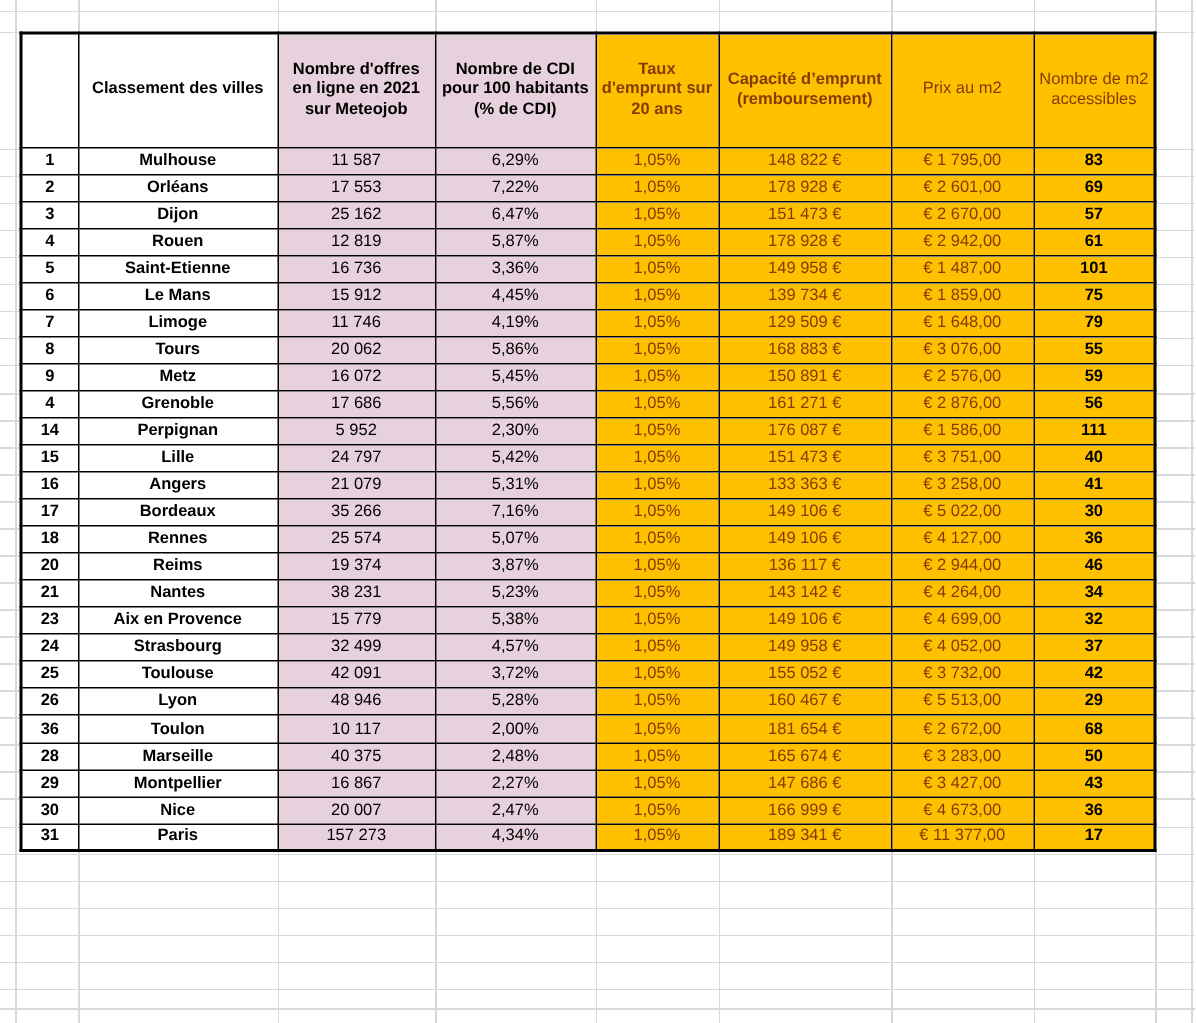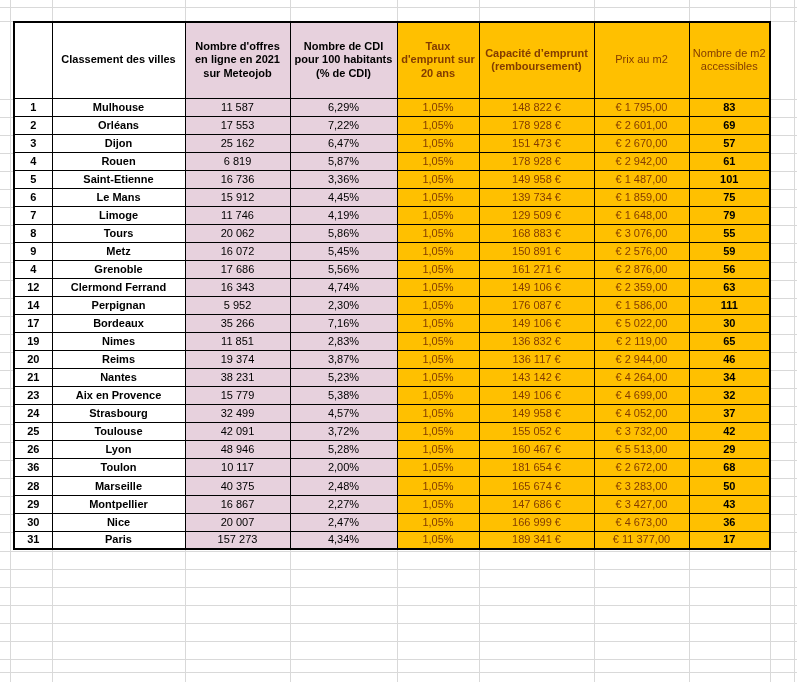--- a/index.html
+++ b/index.html
@@ -154,21 +154,21 @@
           <td class="c2">25 162</td>
           <td class="c3">6,47%</td>
           <td class="c4">1,05%</td>
           <td class="c5">151 473 €</td>
           <td class="c6">€ 2 670,00</td>
           <td class="c7">57</td>
         </tr>
         <tr>
           <td class="c0">4</td>
           <td class="c1">Rouen</td>
-          <td class="c2">6 819</td>
+          <td class="c2">12 819</td>
           <td class="c3">5,87%</td>
           <td class="c4">1,05%</td>
           <td class="c5">178 928 €</td>
           <td class="c6">€ 2 942,00</td>
           <td class="c7">61</td>
         </tr>
         <tr>
           <td class="c0">5</td>
           <td class="c1">Saint-Etienne</td>
           <td class="c2">16 736</td>
@@ -222,58 +222,68 @@
           <td class="c0">4</td>
           <td class="c1">Grenoble</td>
           <td class="c2">17 686</td>
           <td class="c3">5,56%</td>
           <td class="c4">1,05%</td>
           <td class="c5">161 271 €</td>
           <td class="c6">€ 2 876,00</td>
           <td class="c7">56</td>
         </tr>
         <tr>
-          <td class="c0">12</td>
-          <td class="c1">Clermond Ferrand</td>
-          <td class="c2">16 343</td>
-          <td class="c3">4,74%</td>
-          <td class="c4">1,05%</td>
-          <td class="c5">149 106 €</td>
-          <td class="c6">€ 2 359,00</td>
-          <td class="c7">63</td>
-        </tr>
-        <tr>
           <td class="c0">14</td>
           <td class="c1">Perpignan</td>
           <td class="c2">5 952</td>
           <td class="c3">2,30%</td>
           <td class="c4">1,05%</td>
           <td class="c5">176 087 €</td>
           <td class="c6">€ 1 586,00</td>
           <td class="c7">111</td>
         </tr>
         <tr>
+          <td class="c0">15</td>
+          <td class="c1">Lille</td>
+          <td class="c2">24 797</td>
+          <td class="c3">5,42%</td>
+          <td class="c4">1,05%</td>
+          <td class="c5">151 473 €</td>
+          <td class="c6">€ 3 751,00</td>
+          <td class="c7">40</td>
+        </tr>
+        <tr>
+          <td class="c0">16</td>
+          <td class="c1">Angers</td>
+          <td class="c2">21 079</td>
+          <td class="c3">5,31%</td>
+          <td class="c4">1,05%</td>
+          <td class="c5">133 363 €</td>
+          <td class="c6">€ 3 258,00</td>
+          <td class="c7">41</td>
+        </tr>
+        <tr>
           <td class="c0">17</td>
           <td class="c1">Bordeaux</td>
           <td class="c2">35 266</td>
           <td class="c3">7,16%</td>
           <td class="c4">1,05%</td>
           <td class="c5">149 106 €</td>
           <td class="c6">€ 5 022,00</td>
           <td class="c7">30</td>
         </tr>
         <tr>
-          <td class="c0">19</td>
-          <td class="c1">Nimes</td>
-          <td class="c2">11 851</td>
-          <td class="c3">2,83%</td>
-          <td class="c4">1,05%</td>
-          <td class="c5">136 832 €</td>
-          <td class="c6">€ 2 119,00</td>
-          <td class="c7">65</td>
+          <td class="c0">18</td>
+          <td class="c1">Rennes</td>
+          <td class="c2">25 574</td>
+          <td class="c3">5,07%</td>
+          <td class="c4">1,05%</td>
+          <td class="c5">149 106 €</td>
+          <td class="c6">€ 4 127,00</td>
+          <td class="c7">36</td>
         </tr>
         <tr>
           <td class="c0">20</td>
           <td class="c1">Reims</td>
           <td class="c2">19 374</td>
           <td class="c3">3,87%</td>
           <td class="c4">1,05%</td>
           <td class="c5">136 117 €</td>
           <td class="c6">€ 2 944,00</td>
           <td class="c7">46</td>

